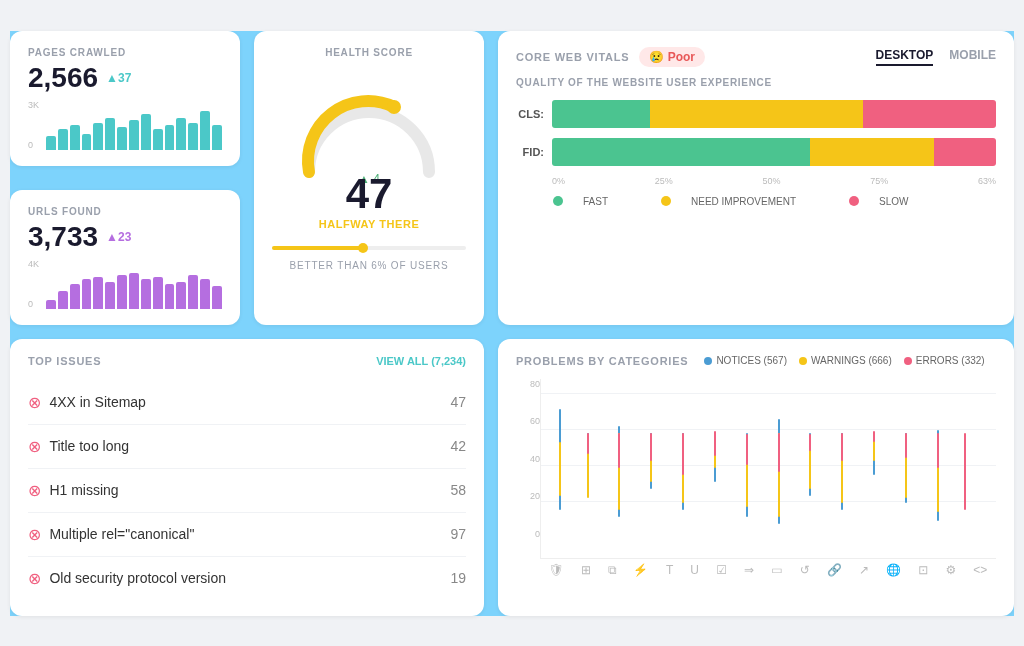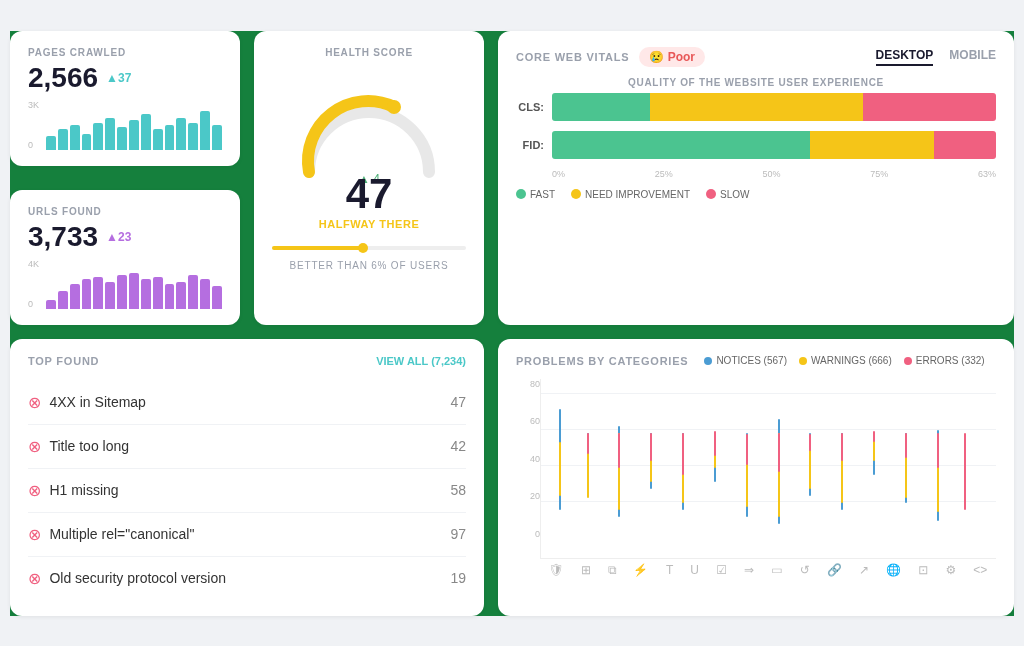--- a/index.html
+++ b/index.html
@@ -6,21 +6,21 @@
     body {
       font-family: -apple-system, BlinkMacSystemFont, 'Segoe UI', sans-serif;
       background: #f0f2f5;
       display: flex;
       align-items: center;
       justify-content: center;
       min-height: 100vh;
       padding: 10px;
     }
     .dashboard {
-      background: #15803d;
+      background: #7dd3fc;
       width: 1004px;
       display: grid;
       grid-template-columns: 230px 230px 1fr;
       grid-template-rows: auto auto;
       gap: 14px;
     }
     .card {
       background: #fff;
       border-radius: 12px;
       padding: 16px 18px;
@@ -180,22 +180,21 @@
     }
     .cwv-tab.active {
       color: #1a1a2e;
       border-bottom: 2px solid #1a1a2e;
     }
     .cwv-subtitle {
       font-size: 10px;
       font-weight: 700;
       color: #9aa0ac;
       letter-spacing: 0.07em;
-      margin-bottom: 5px;
-      text-align: center;
+      margin-bottom: 12px;
     }
 
     
     .metric-row {
       display: flex;
       align-items: center;
       margin-bottom: 10px;
       gap: 8px;
     }
     .metric-label { font-size: 11px; font-weight: 700; color: #555; width: 28px; text-align: right; }
@@ -210,21 +209,21 @@
       padding-left: 36px;
       margin-top: 4px;
     }
     .bar-axis span { font-size: 9px; color: #bbb; }
 
     .cwv-legend {
       display: flex;
       gap: 16px;
       margin-top: 10px;
     }
-    .legend-item { display: flex; align-items: center; gap: 4px; font-size: 10px; color: #666; }
+    .legend-item { display: flex; align-items: center; gap: 20px; font-size: 10px; color: #666; margin-left: 37px; }
     .legend-dot { width: 10px; height: 10px; border-radius: 50%; }
 
     
     .issues-header {
       display: flex;
       justify-content: space-between;
       align-items: center;
       margin-bottom: 14px;
     }
     .issues-title { font-size: 11px; font-weight: 700; color: #9aa0ac; letter-spacing: 0.07em; }
@@ -439,21 +438,21 @@
         </div>
         <div class="legend-item">
           <div class="legend-dot" style="background:#f06080"></div>
           <span>SLOW</span>
         </div>
       </div>
   </div>
 
   <div class="card top-issues">
     <div class="issues-header">
-      <span class="issues-title">TOP FOUND</span>
+      <span class="issues-title">TOP ISSUES</span>
       <span class="view-all">VIEW ALL (7,234)</span>
     </div>
     <div id="issues-list">
         <div class="issue-row">
     <div class="issue-left">
       <span class="issue-icon">⊗</span>
       <span class="issue-text">4XX in Sitemap</span>
     </div>
     <span class="issue-count">47</span>
   </div>

